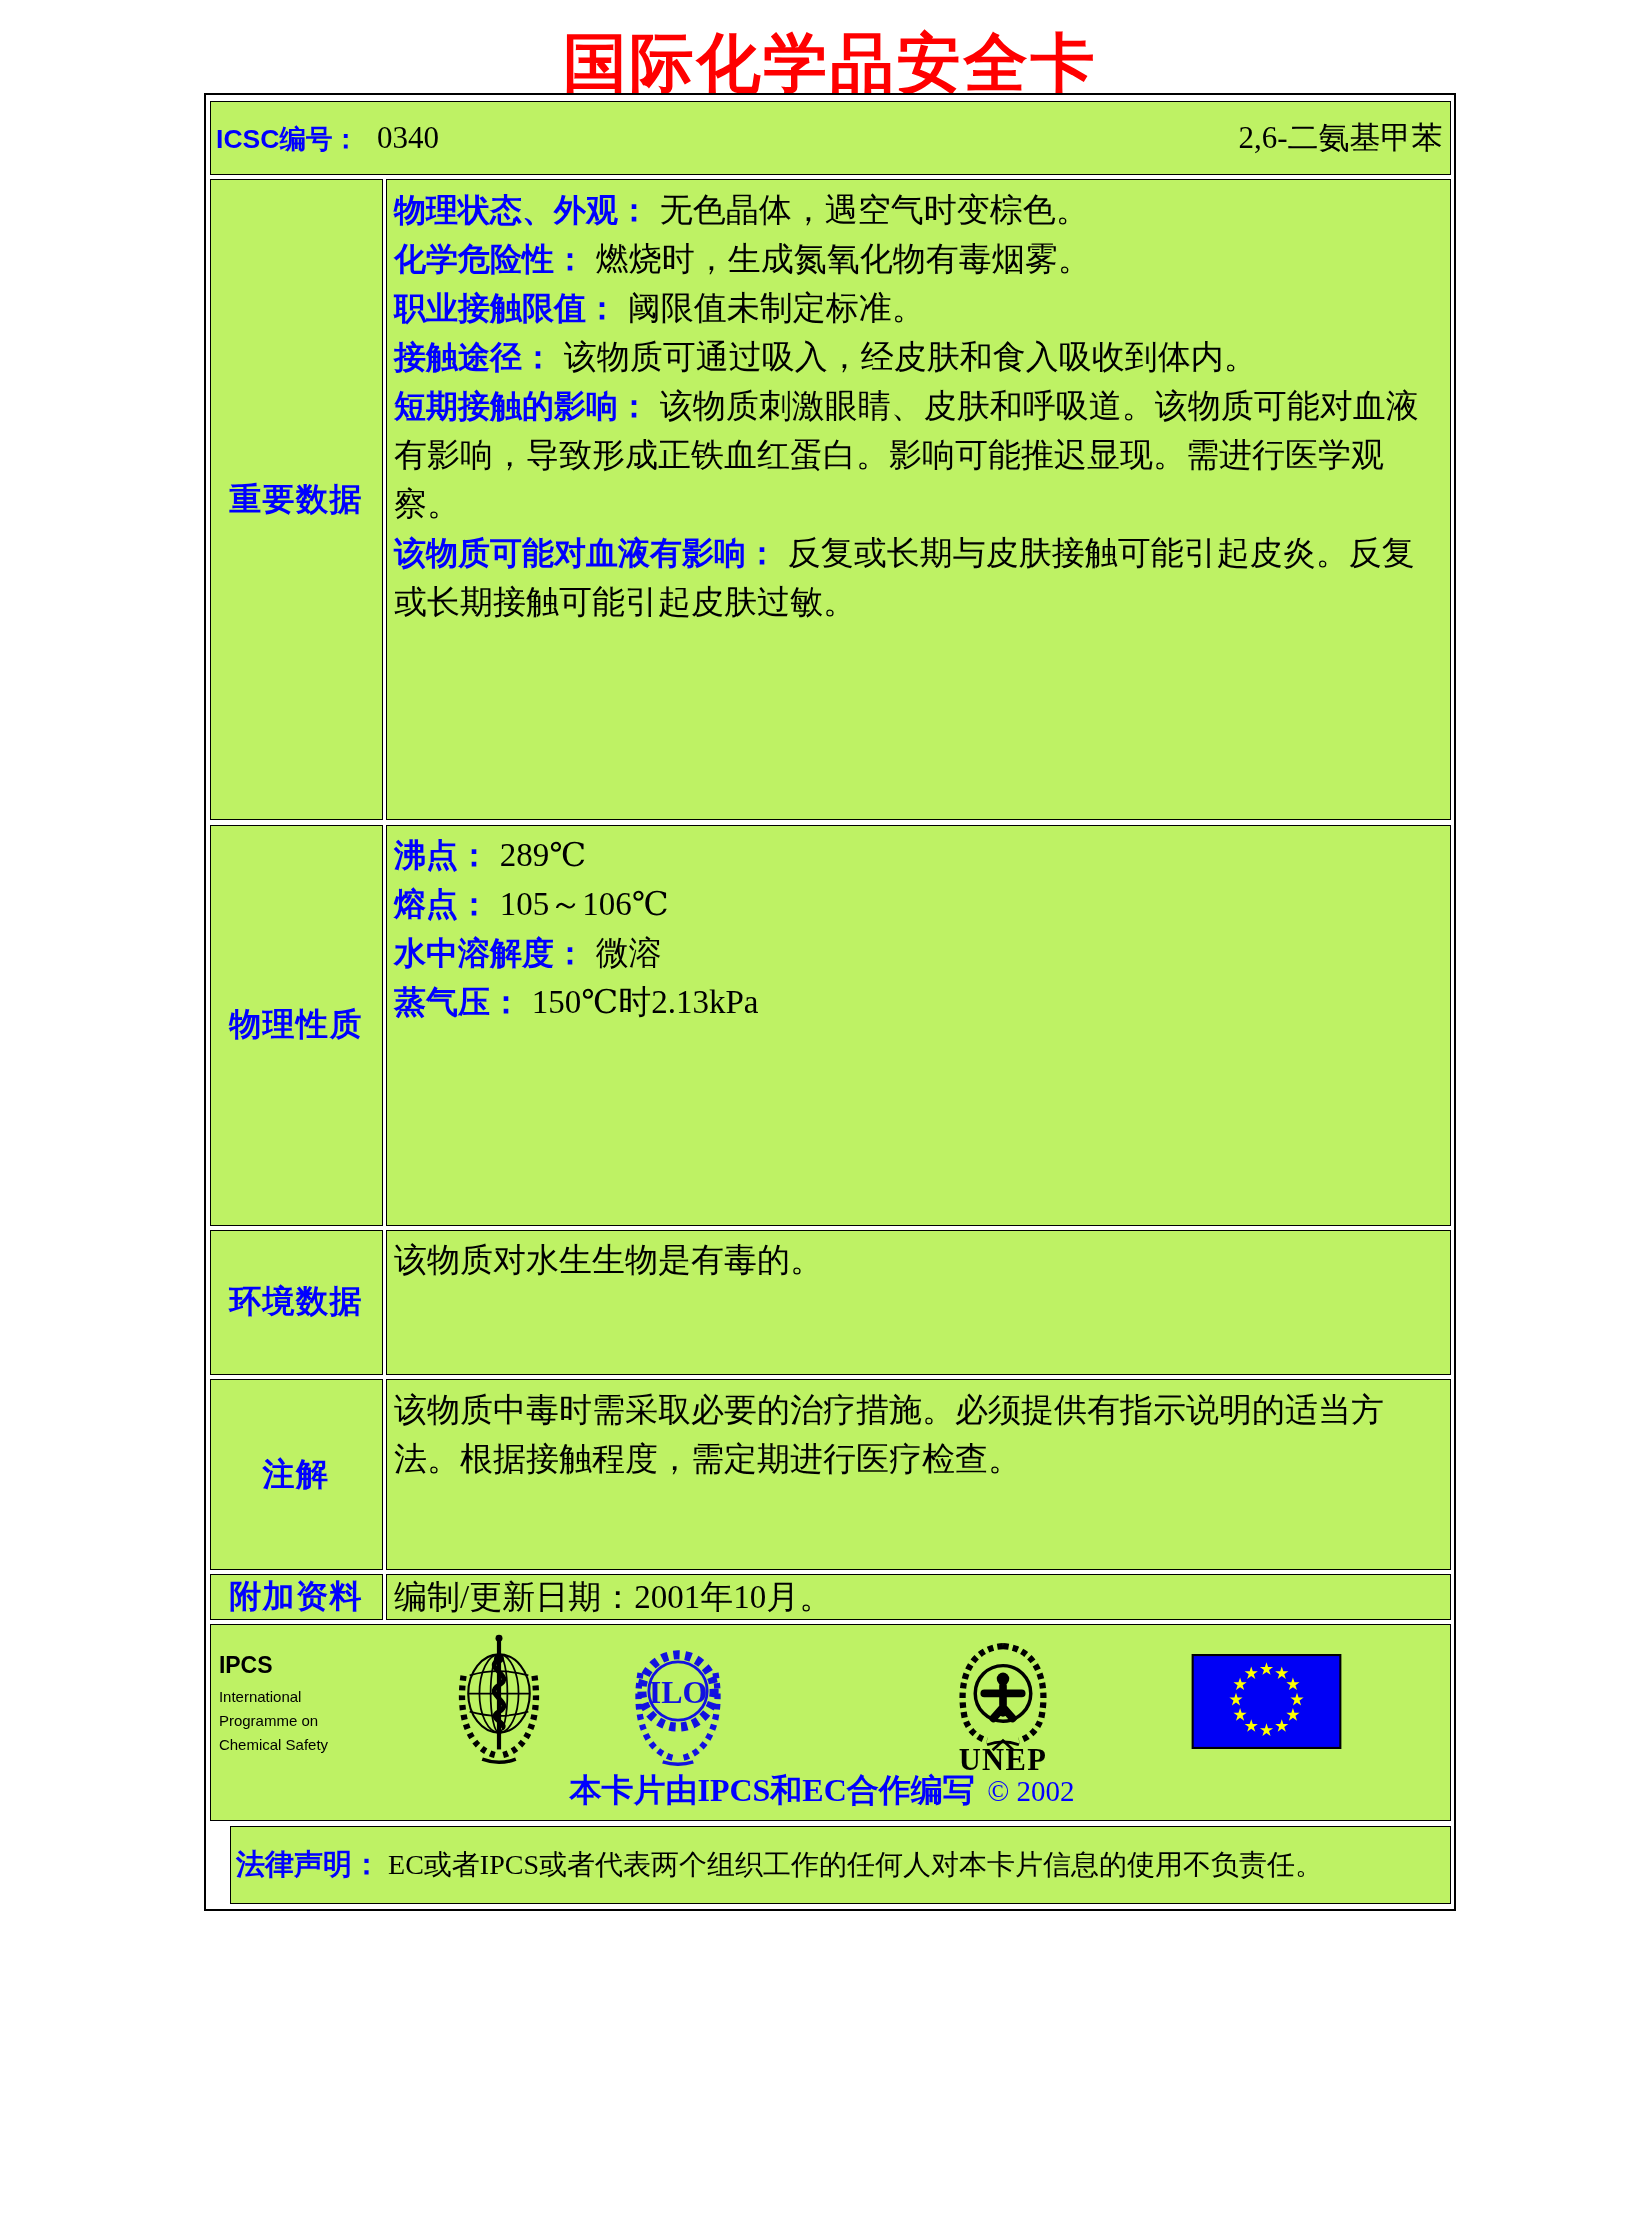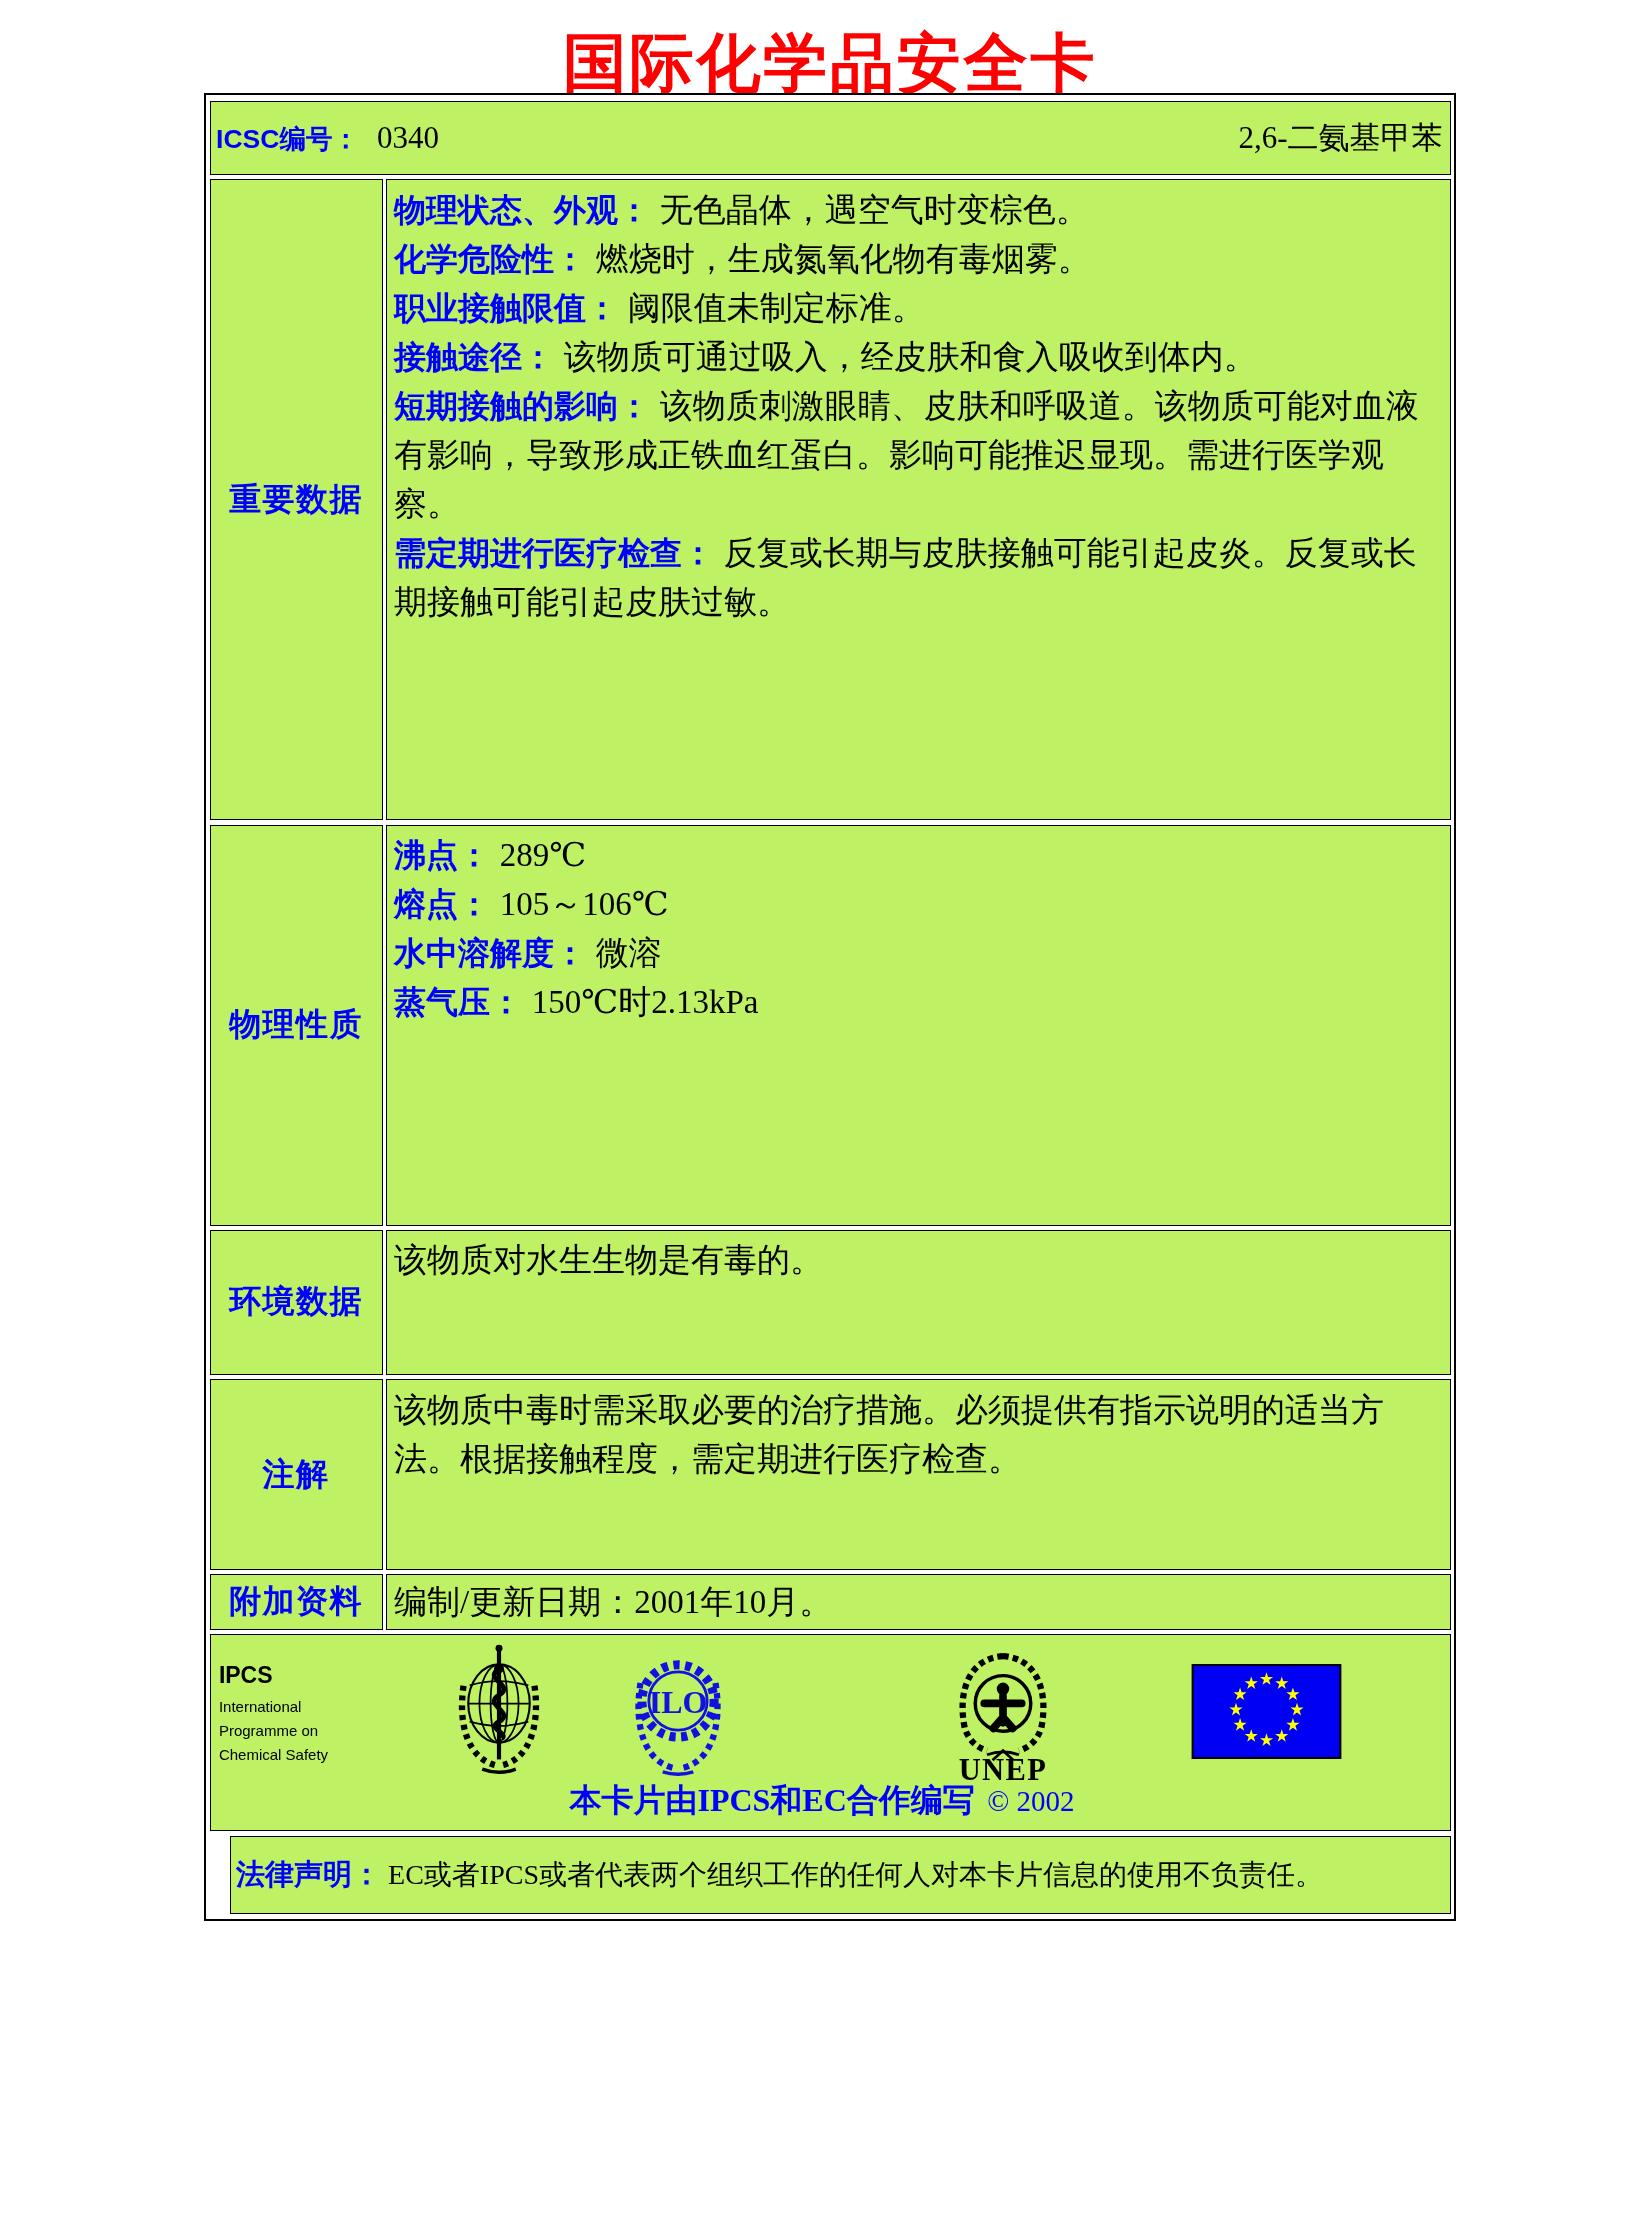--- a/index.html
+++ b/index.html
@@ -65,21 +65,21 @@
     font-family: "Liberation Sans", "DejaVu Sans", sans-serif;
     font-size: 32px;
     margin-right: 9.8px;
   }
   
   .r-header  { height: 74px; }
   .r-important { height: 641px; }
   .r-physical { height: 401px; }
   .r-env     { height: 145px; }
   .r-notes   { height: 191px; }
-  .r-add     { height: 56px; }
+  .r-add     { height: 46px; }
   .r-logos   { height: 197px; }
   .r-legal   { height: 78px; margin-left: 20px; }
 
   .header-cell {
     display: flex;
     align-items: center;
     justify-content: space-between;
     padding: 0 7px 0 5.6px;
   }
   .icsc-label {
@@ -157,21 +157,21 @@
     </div>
 
     <div class="row r-important">
       <div class="cell label-cell">重要数据</div>
       <div class="cell content-cell">
         <p class="para"><span class="k">物理状态、外观：</span><span>无色晶体，遇空气时变棕色。</span></p>
         <p class="para"><span class="k">化学危险性：</span><span>燃烧时，生成氮氧化物有毒烟雾。</span></p>
         <p class="para"><span class="k">职业接触限值：</span><span>阈限值未制定标准。</span></p>
         <p class="para"><span class="k">接触途径：</span><span>该物质可通过吸入，经皮肤和食入吸收到体内。</span></p>
         <p class="para"><span class="k">短期接触的影响：</span><span>该物质刺激眼睛、皮肤和呼吸道。该物质可能对血液有影响，导致形成正铁血红蛋白。影响可能推迟显现。需进行医学观察。</span></p>
-        <p class="para"><span class="k">需定期进行医疗检查：</span><span>反复或长期与皮肤接触可能引起皮炎。反复或长期接触可能引起皮肤过敏。</span></p>
+        <p class="para"><span class="k">该物质可能对血液有影响：</span><span>反复或长期与皮肤接触可能引起皮炎。反复或长期接触可能引起皮肤过敏。</span></p>
       </div>
     </div>
 
     <div class="row r-physical">
       <div class="cell label-cell">物理性质</div>
       <div class="cell content-cell">
         <p class="para"><span class="k">沸点：</span><span>289℃</span></p>
         <p class="para"><span class="k">熔点：</span><span>105～106℃</span></p>
         <p class="para"><span class="k">水中溶解度：</span><span>微溶</span></p>
         <p class="para"><span class="k">蒸气压：</span><span>150℃时2.13kPa</span></p>

